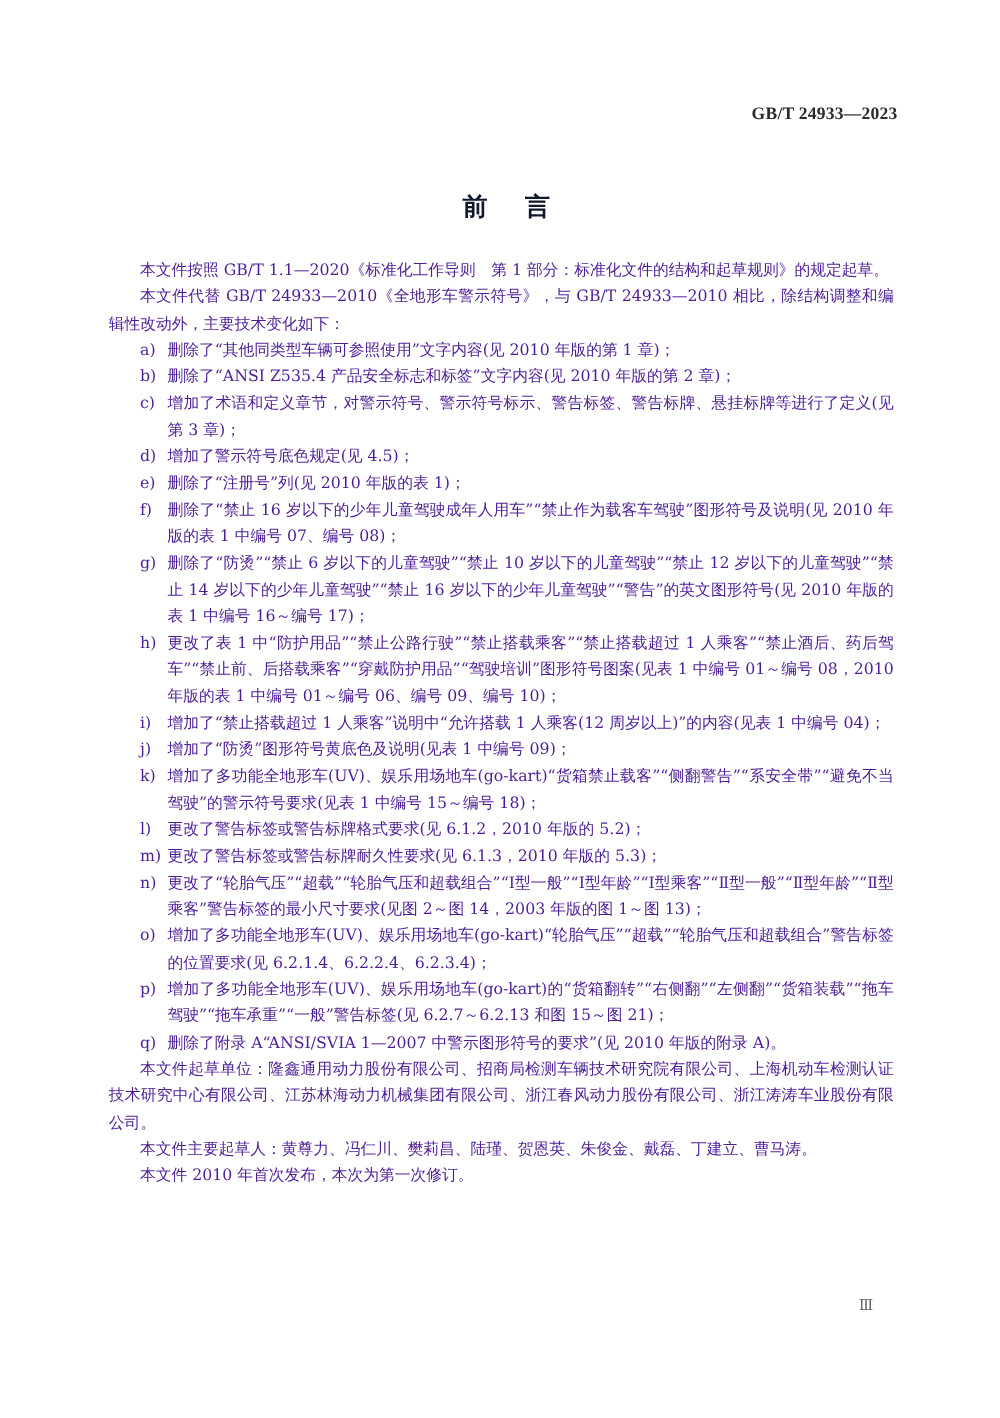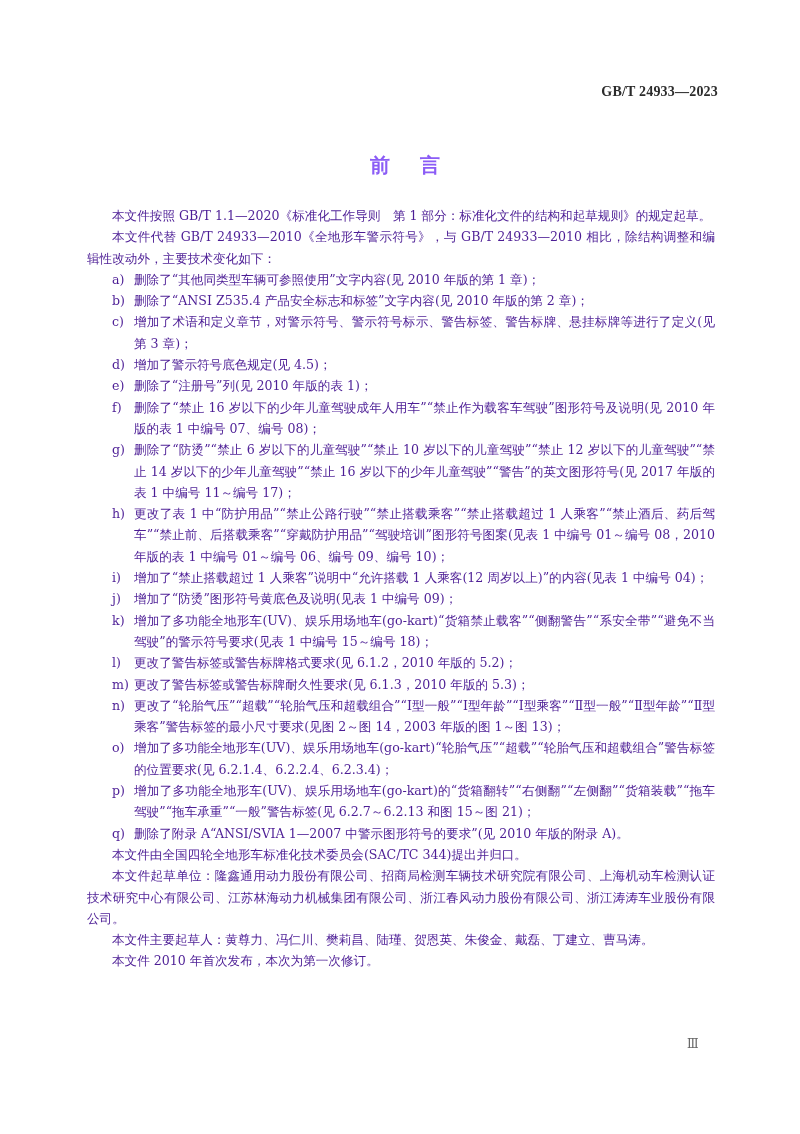--- a/index.html
+++ b/index.html
@@ -36,21 +36,21 @@
       top: 152px;
       left: 0;
       width: 800px;
       text-align: center;
       font-family: "DejaVu Sans", "Liberation Sans", sans-serif;
       font-weight: bold;
       font-size: 20px;
       letter-spacing: 30px;
       padding-left: 40px;
       box-sizing: border-box;
-      color: #8b5cf6;
+      color: #0f172a;
     }
     .body {
       position: absolute;
       top: 205px;
       left: 87px;
       width: 628px;
       font-size: 12.6px;
       line-height: 21.3px;
       color: #4c1d95;
     }
@@ -128,21 +128,21 @@
       <div class="list-item">
           <span class="marker">e)</span>
           <span class="text">删除了“注册号”列(见 2010 年版的表 1)；</span>
         </div>
       <div class="list-item">
           <span class="marker">f)</span>
           <span class="text">删除了“禁止 16 岁以下的少年儿童驾驶成年人用车”“禁止作为载客车驾驶”图形符号及说明(见 2010 年版的表 1 中编号 07、编号 08)；</span>
         </div>
       <div class="list-item">
           <span class="marker">g)</span>
-          <span class="text">删除了“防烫”“禁止 6 岁以下的儿童驾驶”“禁止 10 岁以下的儿童驾驶”“禁止 12 岁以下的儿童驾驶”“禁止 14 岁以下的少年儿童驾驶”“禁止 16 岁以下的少年儿童驾驶”“警告”的英文图形符号(见 2017 年版的表 1 中编号 11～编号 17)；</span>
+          <span class="text">删除了“防烫”“禁止 6 岁以下的儿童驾驶”“禁止 10 岁以下的儿童驾驶”“禁止 12 岁以下的儿童驾驶”“禁止 14 岁以下的少年儿童驾驶”“禁止 16 岁以下的少年儿童驾驶”“警告”的英文图形符号(见 2010 年版的表 1 中编号 16～编号 17)；</span>
         </div>
       <div class="list-item">
           <span class="marker">h)</span>
           <span class="text">更改了表 1 中“防护用品”“禁止公路行驶”“禁止搭载乘客”“禁止搭载超过 1 人乘客”“禁止酒后、药后驾车”“禁止前、后搭载乘客”“穿戴防护用品”“驾驶培训”图形符号图案(见表 1 中编号 01～编号 08，2010 年版的表 1 中编号 01～编号 06、编号 09、编号 10)；</span>
         </div>
       <div class="list-item">
           <span class="marker">i)</span>
           <span class="text">增加了“禁止搭载超过 1 人乘客”说明中“允许搭载 1 人乘客(12 周岁以上)”的内容(见表 1 中编号 04)；</span>
         </div>
       <div class="list-item">
@@ -172,20 +172,19 @@
       <div class="list-item">
           <span class="marker">p)</span>
           <span class="text">增加了多功能全地形车(UV)、娱乐用场地车(go-kart)的“货箱翻转”“右侧翻”“左侧翻”“货箱装载”“拖车驾驶”“拖车承重”“一般”警告标签(见 6.2.7～6.2.13 和图 15～图 21)；</span>
         </div>
       <div class="list-item">
           <span class="marker">q)</span>
           <span class="text">删除了附录 A“ANSI/SVIA 1—2007 中警示图形符号的要求”(见 2010 年版的附录 A)。</span>
         </div>
     </div>
 
-    <p class="para">本文件由全国四轮全地形车标准化技术委员会(SAC/TC 344)提出并归口。</p>
     <p class="para">本文件起草单位：隆鑫通用动力股份有限公司、招商局检测车辆技术研究院有限公司、上海机动车检测认证技术研究中心有限公司、江苏林海动力机械集团有限公司、浙江春风动力股份有限公司、浙江涛涛车业股份有限公司。</p>
     <p class="para">本文件主要起草人：黄尊力、冯仁川、樊莉昌、陆瑾、贺恩英、朱俊金、戴磊、丁建立、曹马涛。</p>
     <p class="para">本文件 2010 年首次发布，本次为第一次修订。</p>
   </div>
 
   <div class="page-number">Ⅲ</div>
 </div>
 
 </body></html>

